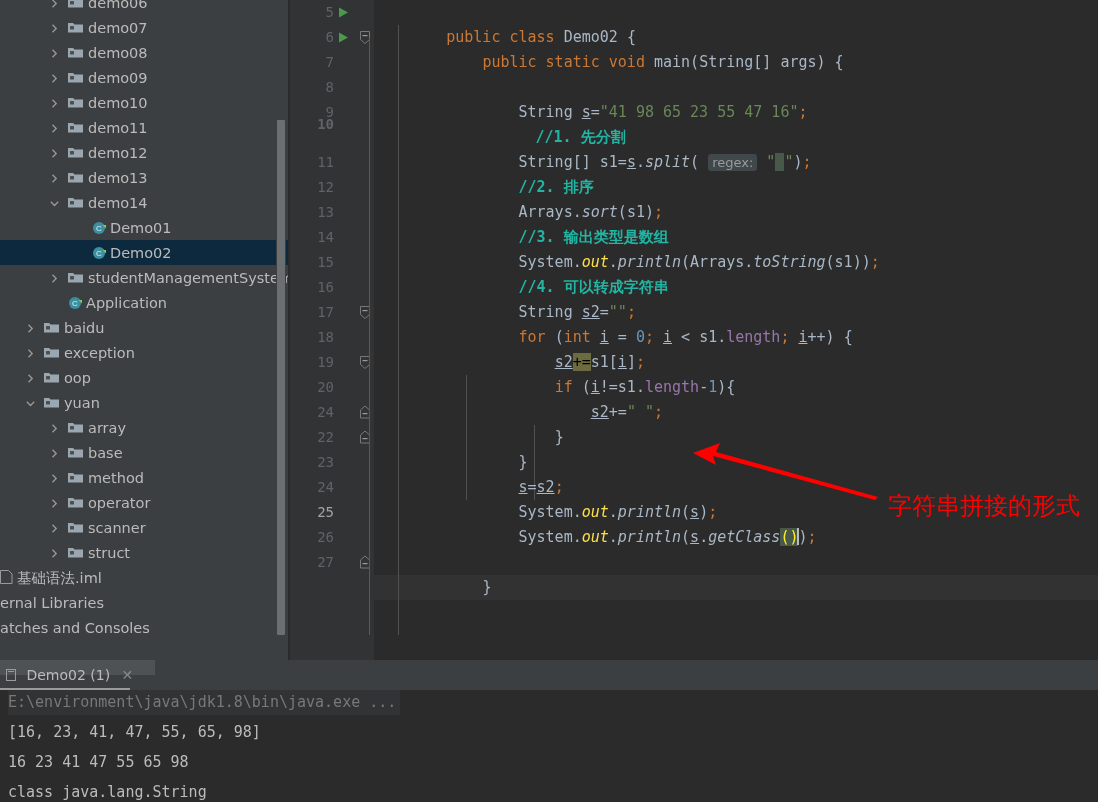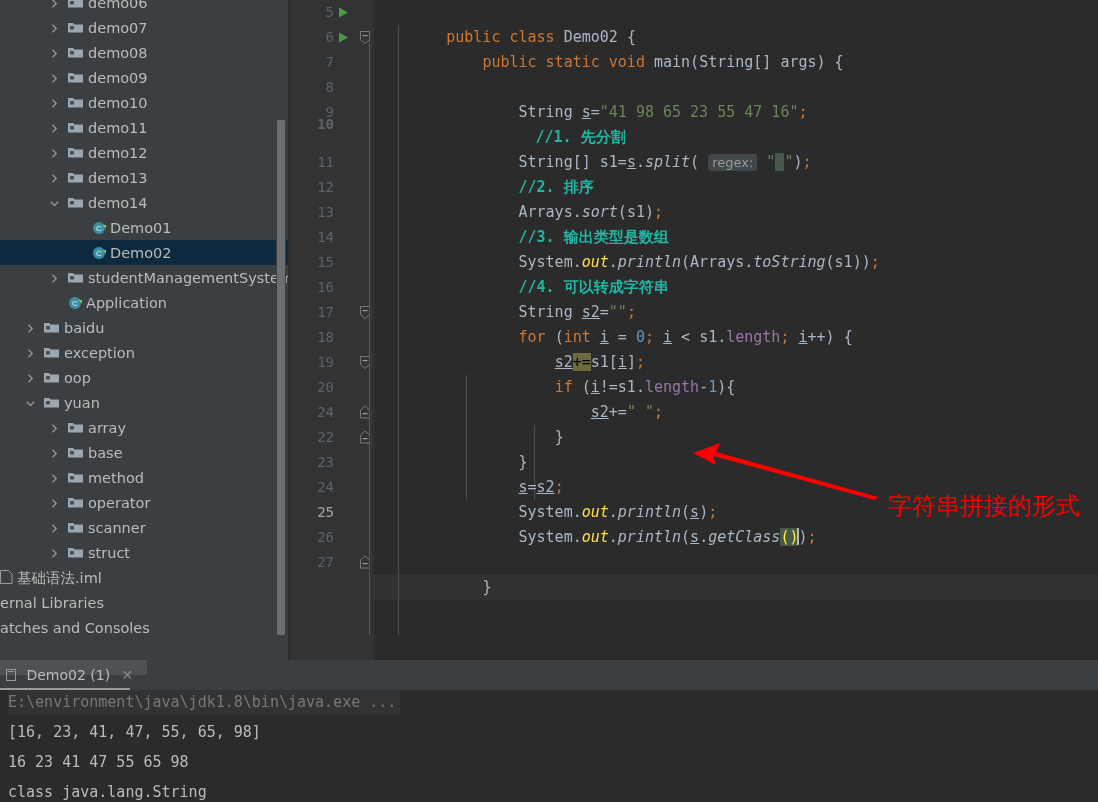--- a/index.html
+++ b/index.html
@@ -107,21 +107,21 @@
   }
   .arrow-svg{position:absolute;left:690px;top:425px;}
 
   
   .runpanel{
     position:absolute;left:0;top:660px;width:1098px;height:142px;background:#3c3f41;
   }
   .rtabs{position:absolute;left:0;top:0;width:1098px;height:30px;background:#3c3f41;}
   .rtab{
     position:absolute;left:0;top:0;height:15px;line-height:30px;
-    padding:0 14px 0 6px;color:#bbbbbb;font-size:14px;white-space:nowrap;
+    padding:0 22px 0 6px;color:#bbbbbb;font-size:14px;white-space:nowrap;
     background:#4e5254;
   }
   .rtab-underline{position:absolute;left:0;top:28px;width:130px;height:3px;background:#9a9a9a;}
   .rtab .tabicon{display:inline-block;width:12px;height:13px;vertical-align:-2px;margin-right:4px;}
   .rtab .closex{color:#8a8a8a;margin-left:7px;font-size:14px;}
   .console{
     position:absolute;left:0;top:30px;width:1098px;height:112px;background:#2b2b2b;
     font-family:"DejaVu Sans Mono","Liberation Mono",monospace;font-size:15px;
   }
   .cline{position:absolute;left:8px;height:25px;line-height:25px;white-space:pre;color:#bbbbbb;}

